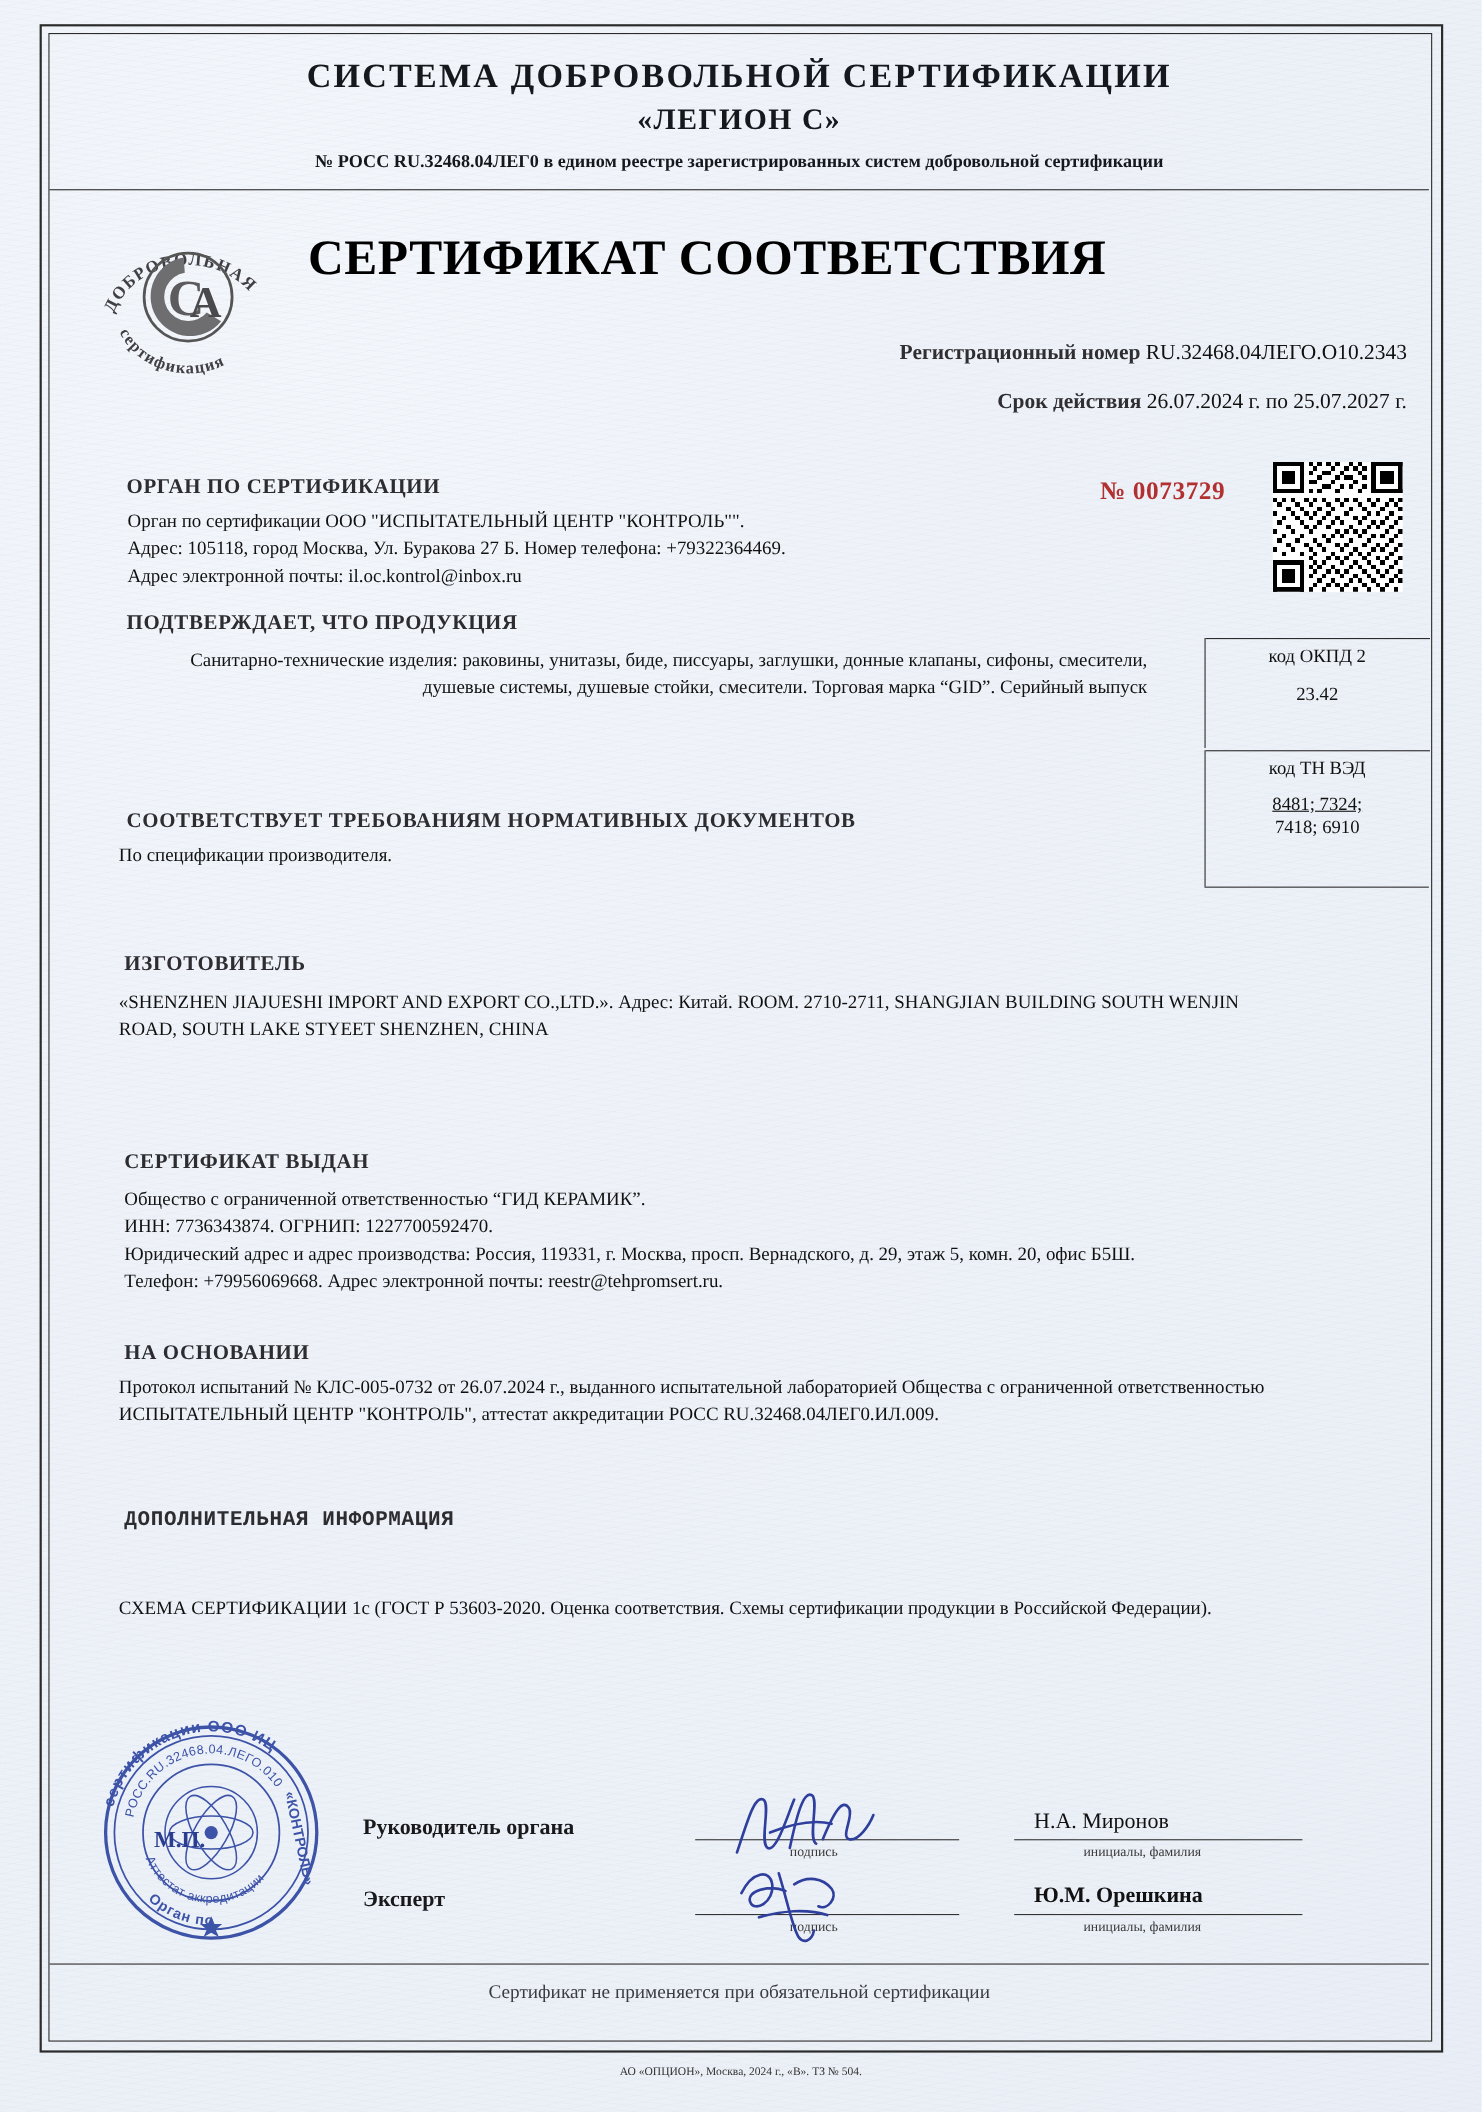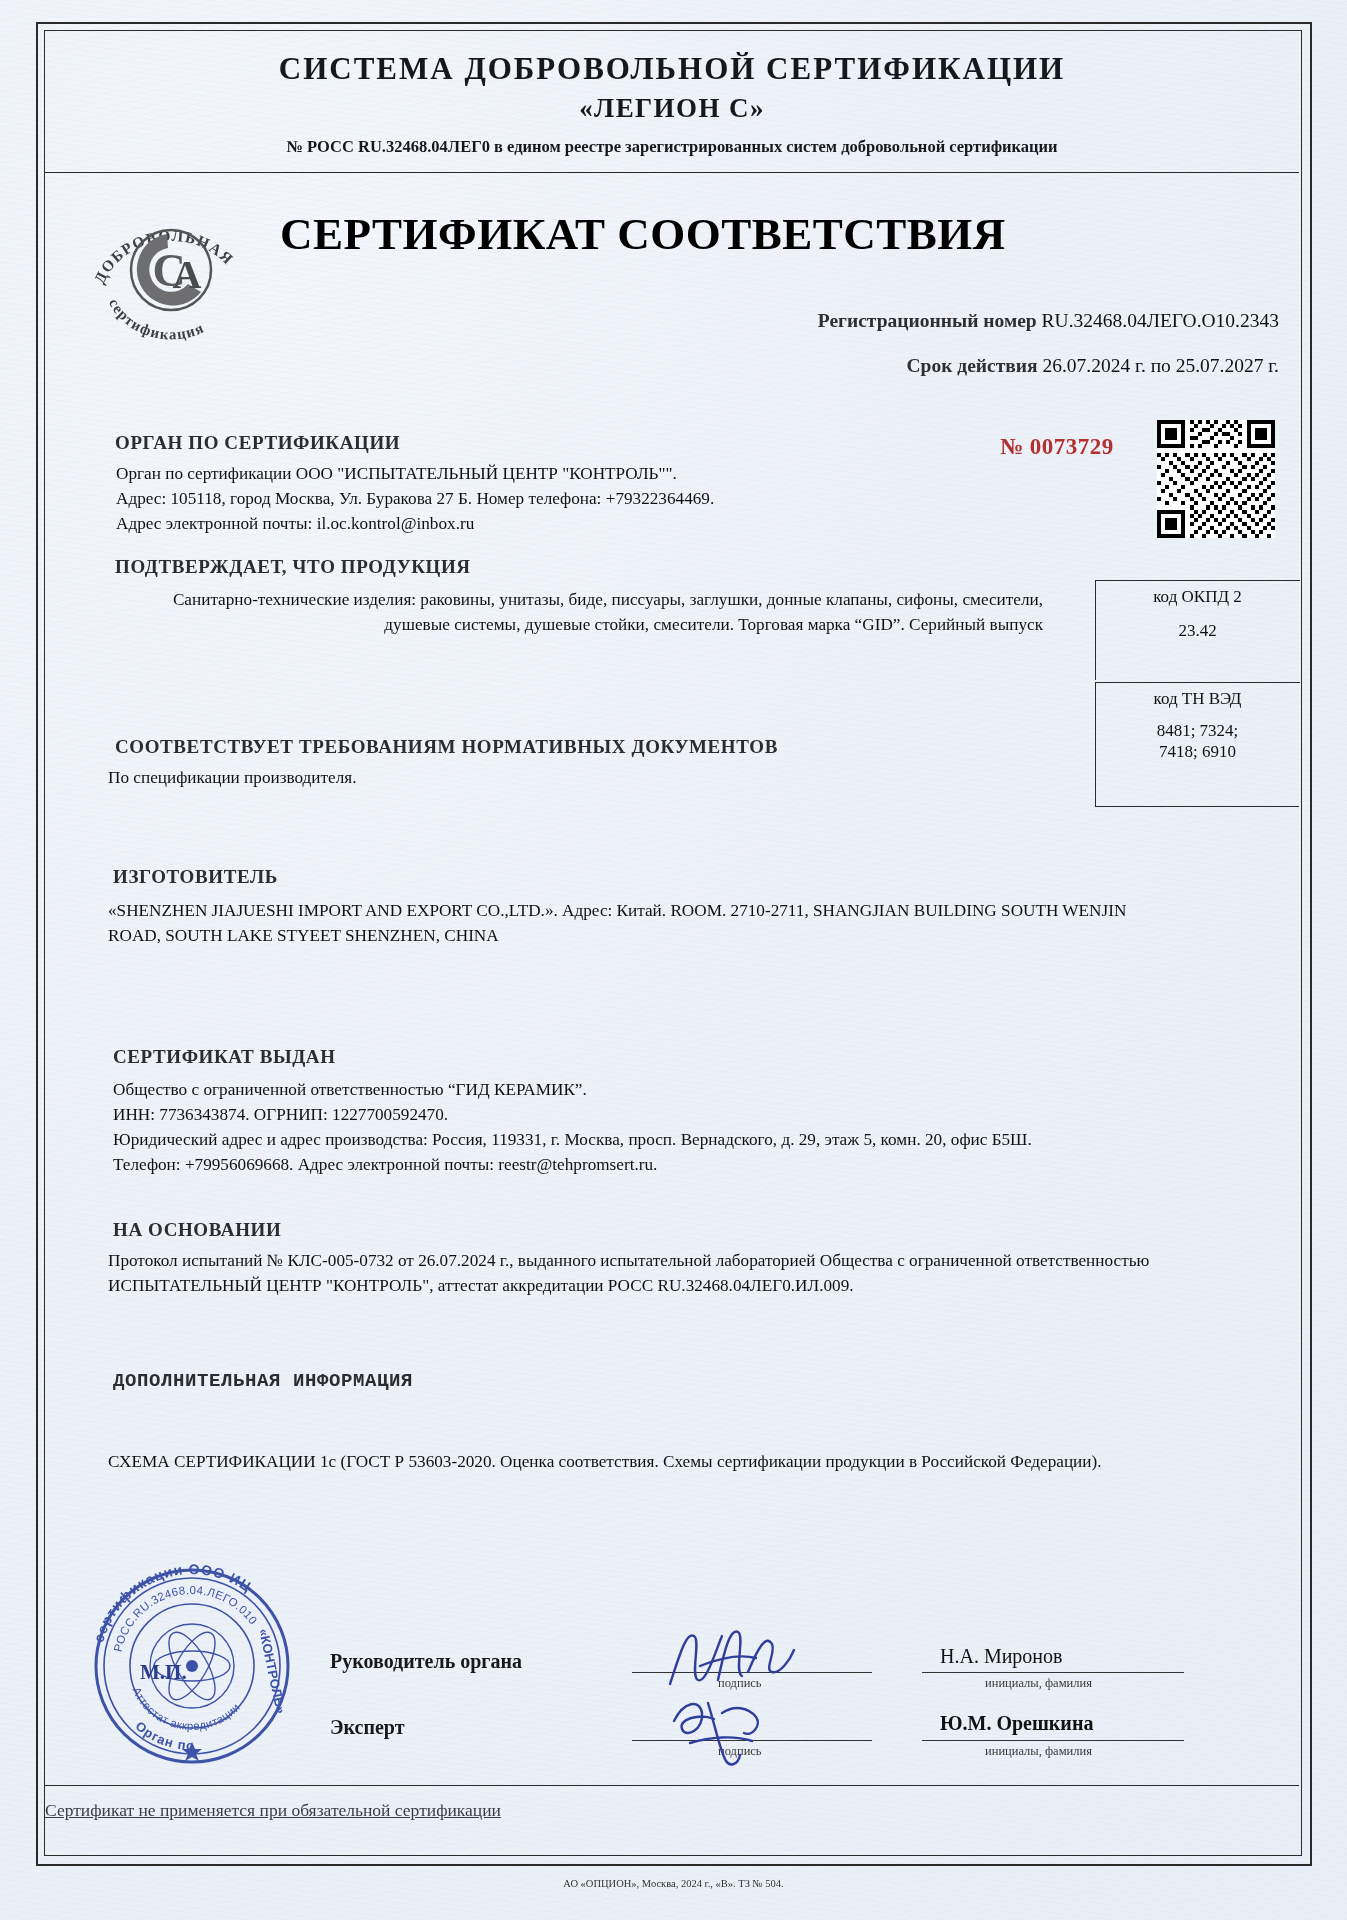--- a/index.html
+++ b/index.html
@@ -157,21 +157,21 @@
     font-size: 17px;
     padding-top: 7px;
     color: #111;
   }
   .code-val {
     text-align: center;
     font-size: 17px;
     padding-top: 14px;
     color: #111;
   }
-  .code-val.two-line { padding-top: 10px; line-height: 23px; }
+  .code-val.two-line { padding-top: 10px; line-height: 23px; text-decoration: underline; }
   .sig-role {
     position: absolute;
     font-size: 20px;
     font-weight: bold;
     color: #19191c;
   }
   .sig-line {
     position: absolute;
     height: 1px;
     background: #333;
@@ -196,23 +196,23 @@
   .stamp {
     position: absolute;
     left: 72px; top: 1546px;
     width: 240px; height: 240px;
   }
   .signature-ink { position: absolute; }
   .footnote {
     position: absolute;
     left: 45px; top: 1800px;
     width: 1254px;
+    text-align: center;
     font-size: 17.5px;
     color: #3b3b44;
-    text-decoration: underline;
   }
   .bottom-rule {
     position: absolute;
     left: 45px; top: 1785px;
     width: 1254px; height: 1px;
     background: #2b2b2b;
   }
   .colophon {
     position: absolute;
     left: 0; top: 1878px;

